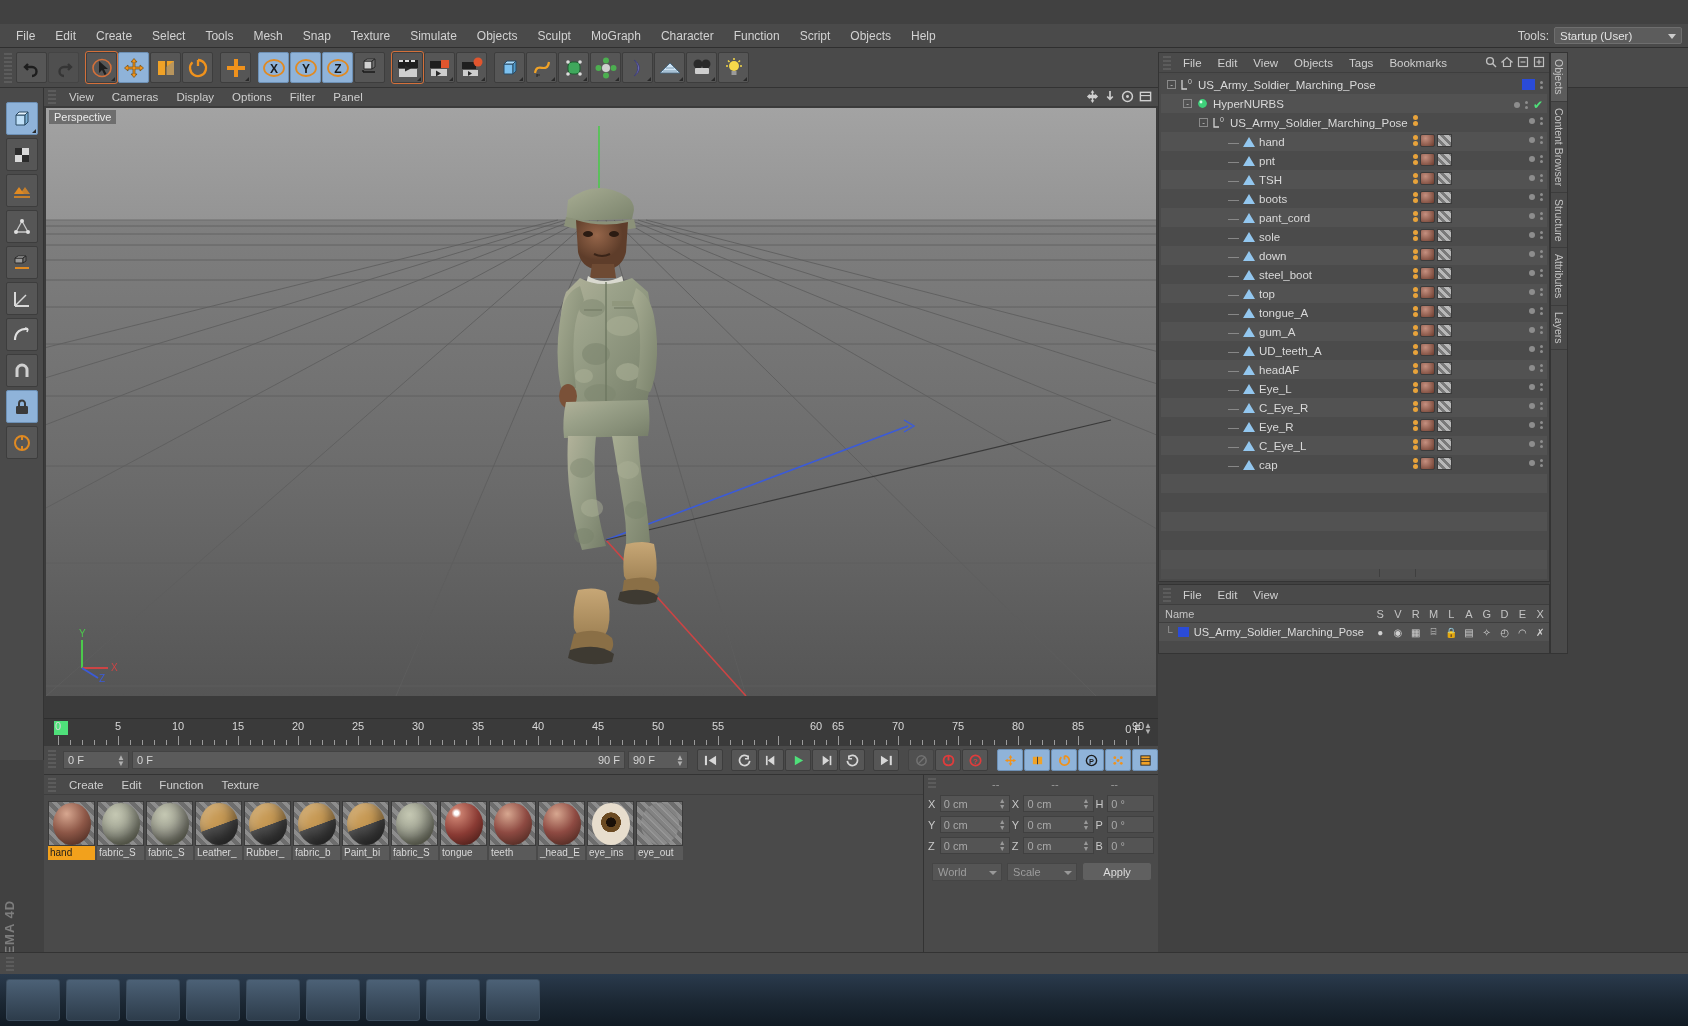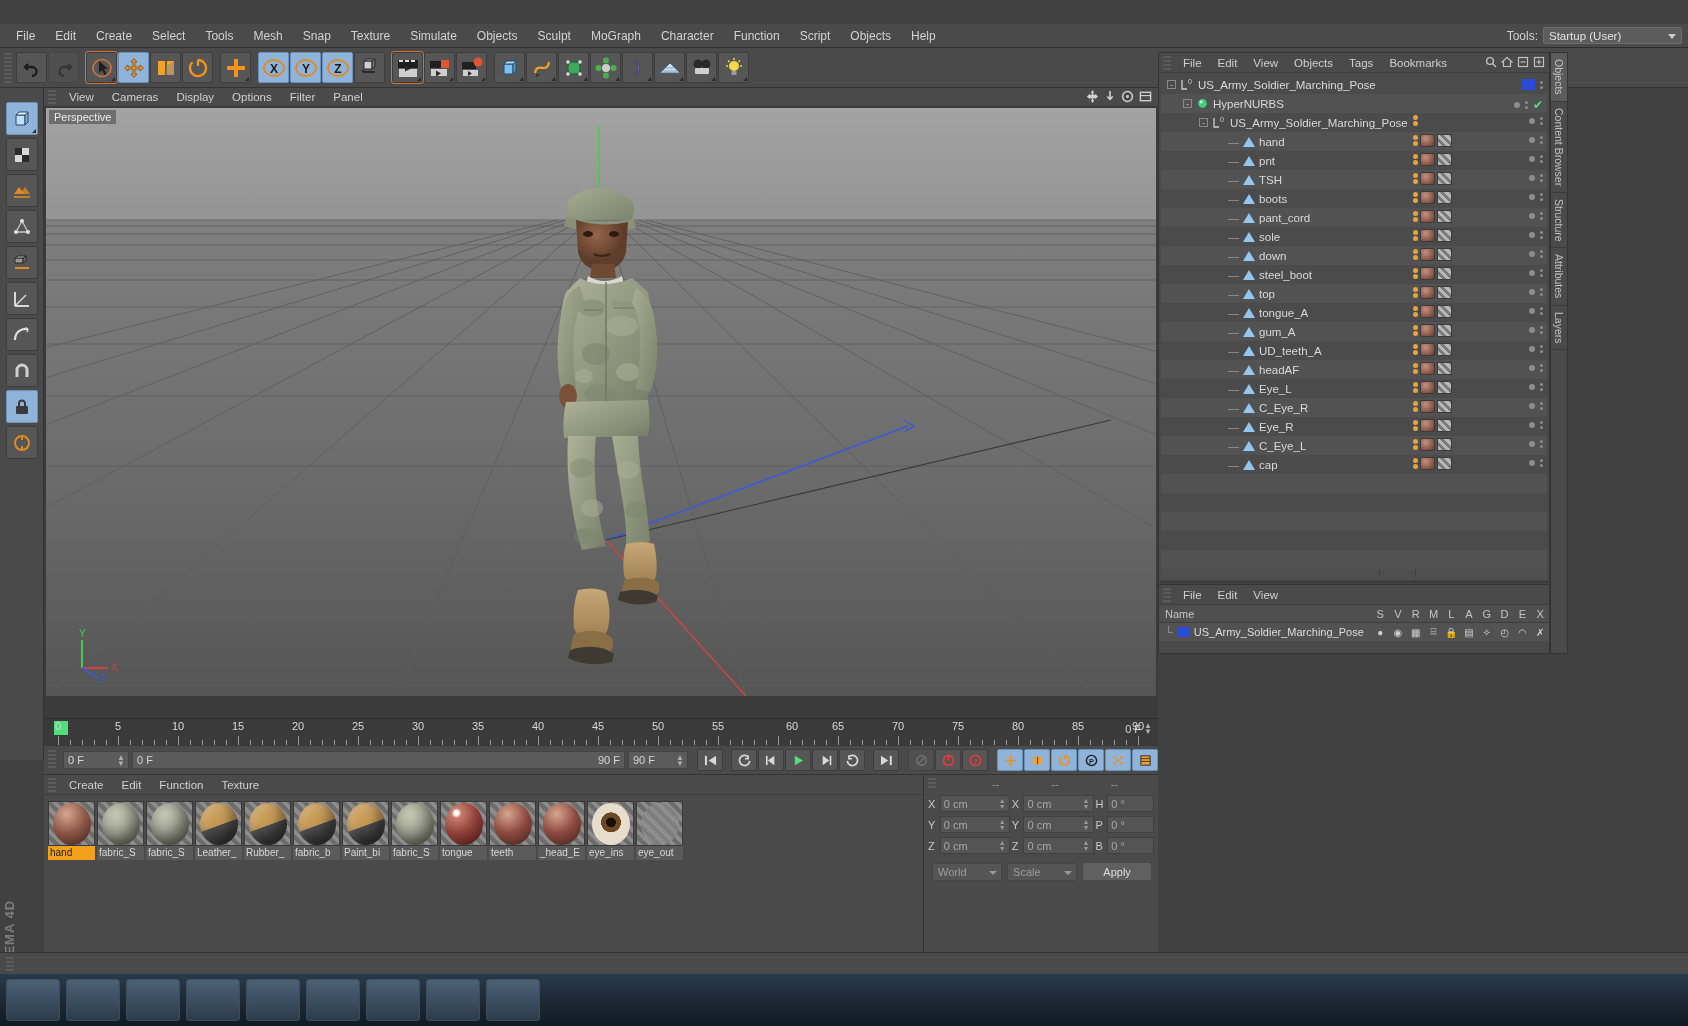--- a/index.html
+++ b/index.html
@@ -36,21 +36,21 @@
   
   .menubar {
     position:absolute; left:0; top:24px; width:1688px; height:24px;
     background:#4a4a4a; border-bottom:1px solid #2f2f2f;
     display:flex; align-items:center; padding-left:6px;
   }
   .menu-item { padding:2px 10px; color:#d2d2d2; font-size:12px; white-space:nowrap; }
   .layout-wrap { position:absolute; right:6px; top:3px; display:flex; align-items:center; gap:5px; }
   .layout-lbl { font-size:12px; color:#d0d0d0; }
   .layout-sel {
-    width:139px; height:17px; background:#5c5c5c;
+    width:128px; height:17px; background:#5c5c5c;
     border:1px solid #6e6e6e; border-radius:2px;
     display:flex; align-items:center; padding-left:5px;
     font-size:11.5px; color:#e2e2e2; position:relative;
   }
   .layout-sel::after {
     content:""; position:absolute; right:5px; top:6px;
     border-left:4px solid transparent; border-right:4px solid transparent;
     border-top:5px solid #ccc;
   }
 
@@ -792,21 +792,21 @@
         <div class="tick min" style="left: 638px;"></div>
         <div class="tick min" style="left: 650px;"></div>
         <div class="tick min" style="left: 662px;"></div>
         <div class="tick maj" style="left: 674px;"></div>
         <div class="tlab" style="left: 674px;">55</div>
         <div class="tick min" style="left: 686px;"></div>
         <div class="tick min" style="left: 698px;"></div>
         <div class="tick min" style="left: 710px;"></div>
         <div class="tick min" style="left: 722px;"></div>
         <div class="tick maj" style="left: 734px;"></div>
-        <div class="tlab" style="left: 748px;">60</div>
+        <div class="tlab" style="left: 772px;">60</div>
         <div class="tick min" style="left: 746px;"></div>
         <div class="tick min" style="left: 758px;"></div>
         <div class="tick min" style="left: 770px;"></div>
         <div class="tick min" style="left: 782px;"></div>
         <div class="tick maj" style="left: 794px;"></div>
         <div class="tlab" style="left: 794px;">65</div>
         <div class="tick min" style="left: 806px;"></div>
         <div class="tick min" style="left: 818px;"></div>
         <div class="tick min" style="left: 830px;"></div>
         <div class="tick min" style="left: 842px;"></div>

